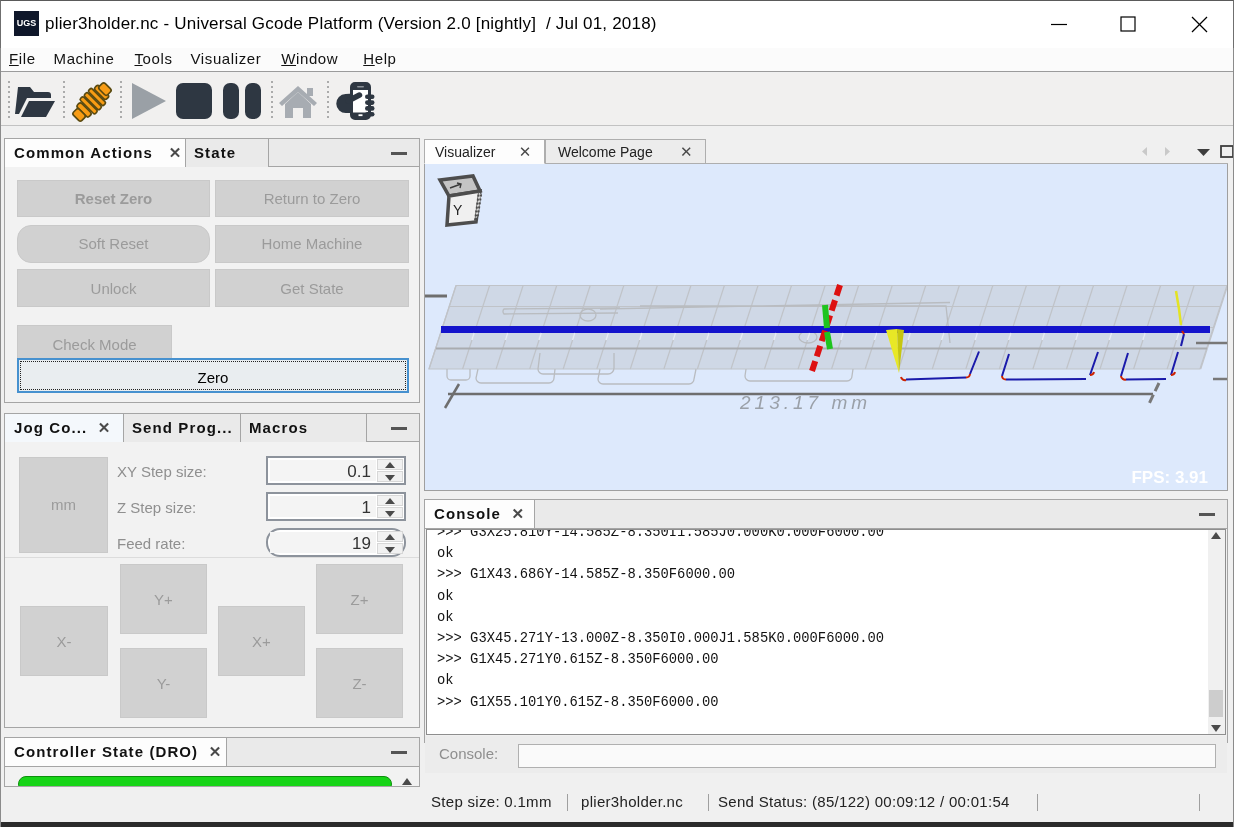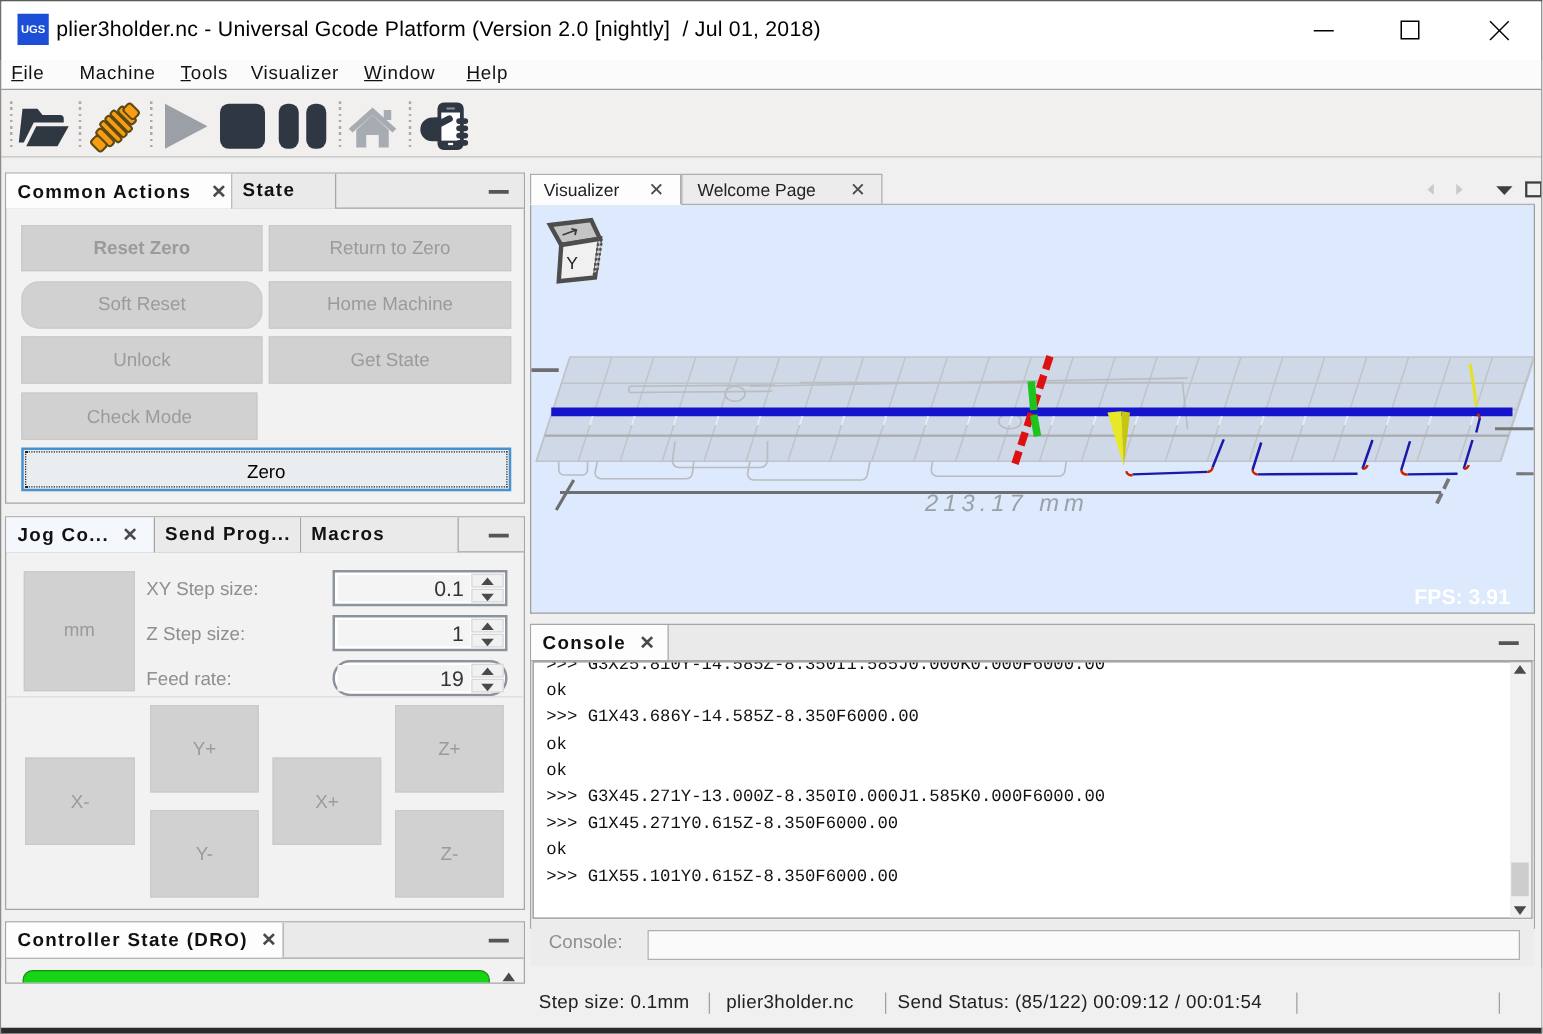--- a/index.html
+++ b/index.html
@@ -33,31 +33,31 @@
   #edtabs { left:424px; top:139px; width:804px; height:26px; background:#f0f0f0; }
   .etab { position:absolute; top:0; height:25px; font-size:14px; color:#222; border:1px solid #aeaeae; padding-top:3px; }
   .xicon { color:#4a4a4a; font-size:15px; letter-spacing:0; }
   #statusbar { left:1px; top:774px; z-index:1; width:1232px; height:48px; background:#f0f0f0; font-size:15px; letter-spacing:0.3px; color:#222; }
   .ssep { position:absolute; top:20px; width:1px; height:17px; background:#9f9f9f; }
 </style>
 </head>
 <body>
 
 <div class="abs" id="titlebar">
-  <div class="abs" style="left:13px;top:10px;width:25px;height:25px;background:#1d4ed8;color:#fff;font-size:9px;font-weight:bold;text-align:center;padding-top:7px;">UGS</div>
+  <div class="abs" style="left:13px;top:10px;width:25px;height:25px;background:#0f172a;color:#fff;font-size:9px;font-weight:bold;text-align:center;padding-top:7px;">UGS</div>
   <div class="abs" style="left:44px;top:13px;font-size:17px;letter-spacing:0.2px;color:#000;">plier3holder.nc - Universal Gcode Platform (Version 2.0 [nightly]&nbsp; / Jul 01, 2018)</div>
   <svg class="abs" style="left:1040px;top:0;width:180px;height:48px;" viewBox="0 0 180 48">
     <line x1="10" y1="23.5" x2="26" y2="23.5" stroke="#000" stroke-width="1.2"></line>
     <rect x="80" y="16" width="14" height="14" fill="none" stroke="#000" stroke-width="1.2"></rect>
     <line x1="151" y1="16" x2="166" y2="31" stroke="#000" stroke-width="1.2"></line>
     <line x1="166" y1="16" x2="151" y2="31" stroke="#000" stroke-width="1.2"></line>
   </svg>
 </div>
 
-<div class="abs" id="menubar"><span class="mitem"><u>F</u>ile</span><span class="mitem" style="margin-left:12px;">Machine</span><span class="mitem" style="margin-left:4px;"><u>T</u>ools</span><span class="mitem" style="margin-left:2px;">Visualizer</span><span class="mitem" style="margin-left:4px;"><u>W</u>indow</span><span class="mitem" style="margin-left:9px;"><u>H</u>elp</span></div>
+<div class="abs" id="menubar"><span class="mitem"><u>F</u>ile</span><span class="mitem" style="margin-left:2px;">Machine</span><span class="mitem" style="margin-left:4px;"><u>T</u>ools</span><span class="mitem" style="margin-left:2px;">Visualizer</span><span class="mitem" style="margin-left:4px;"><u>W</u>indow</span><span class="mitem" style="margin-left:9px;"><u>H</u>elp</span></div>
 
 <div class="abs" id="toolbar">
   <div class="tsep" style="left:7px;"></div>
   <div class="tsep" style="left:62px;"></div>
   <div class="tsep" style="left:119px;"></div>
   <div class="tsep" style="left:270px;"></div>
   <div class="tsep" style="left:326px;"></div>
   <svg class="abs" style="left:0;top:0;width:400px;height:55px;" viewBox="0 0 400 55">
 
     <path d="M17 14 h12 l4 5 h14 a3 3 0 0 1 3 3 v3 h-24 l-8 16 h-4 z" fill="#2e3742"></path>
@@ -105,21 +105,21 @@
     <div class="ptab act" style="left:0;width:181px;padding-left:9px;">Common Actions &nbsp;&nbsp;<span class="xicon">✕</span></div>
     <div class="ptab inact" style="left:181px;width:83px;padding-left:8px;">State</div>
     <div class="pmin"></div>
   </div>
   <div class="gbtn" style="left:12px;top:41px;width:193px;height:37px;padding-top:9px;font-weight:bold;">Reset Zero</div>
   <div class="gbtn" style="left:210px;top:41px;width:194px;height:37px;padding-top:9px;">Return to Zero</div>
   <div class="gbtn" style="left:12px;top:86px;width:193px;height:38px;padding-top:9px;border-radius:14px;">Soft Reset</div>
   <div class="gbtn" style="left:210px;top:86px;width:194px;height:38px;padding-top:9px;">Home Machine</div>
   <div class="gbtn" style="left:12px;top:130px;width:193px;height:38px;padding-top:10px;">Unlock</div>
   <div class="gbtn" style="left:210px;top:130px;width:194px;height:38px;padding-top:10px;">Get State</div>
-  <div class="gbtn" style="left:12px;top:175px;width:189px;height:38px;padding-top:10px;">Check Mode</div>
+  <div class="gbtn" style="left:12px;top:186px;width:155px;height:38px;padding-top:10px;">Check Mode</div>
   <div class="abs" style="left:12px;top:219px;width:392px;height:35px;background:#e9edf0;border:2px solid #4791cf;">
     <div class="abs" style="left:1px;top:1px;right:1px;bottom:1px;border:1px dotted #222;color:#000;font-size:15px;text-align:center;padding-top:7px;">Zero</div>
   </div>
 </div>
 
 <div class="panel" style="left:4px;top:413px;width:416px;height:315px;">
   <div class="phead">
     <div class="ptab act" style="left:0;width:119px;padding-left:9px;background:#f4f8fc;">Jog Co... &nbsp;<span class="xicon">✕</span></div>
     <div class="ptab inact" style="left:119px;width:117px;padding-left:8px;">Send Prog...</div>
     <div class="ptab inact" style="left:236px;width:126px;padding-left:8px;">Macros</div>

